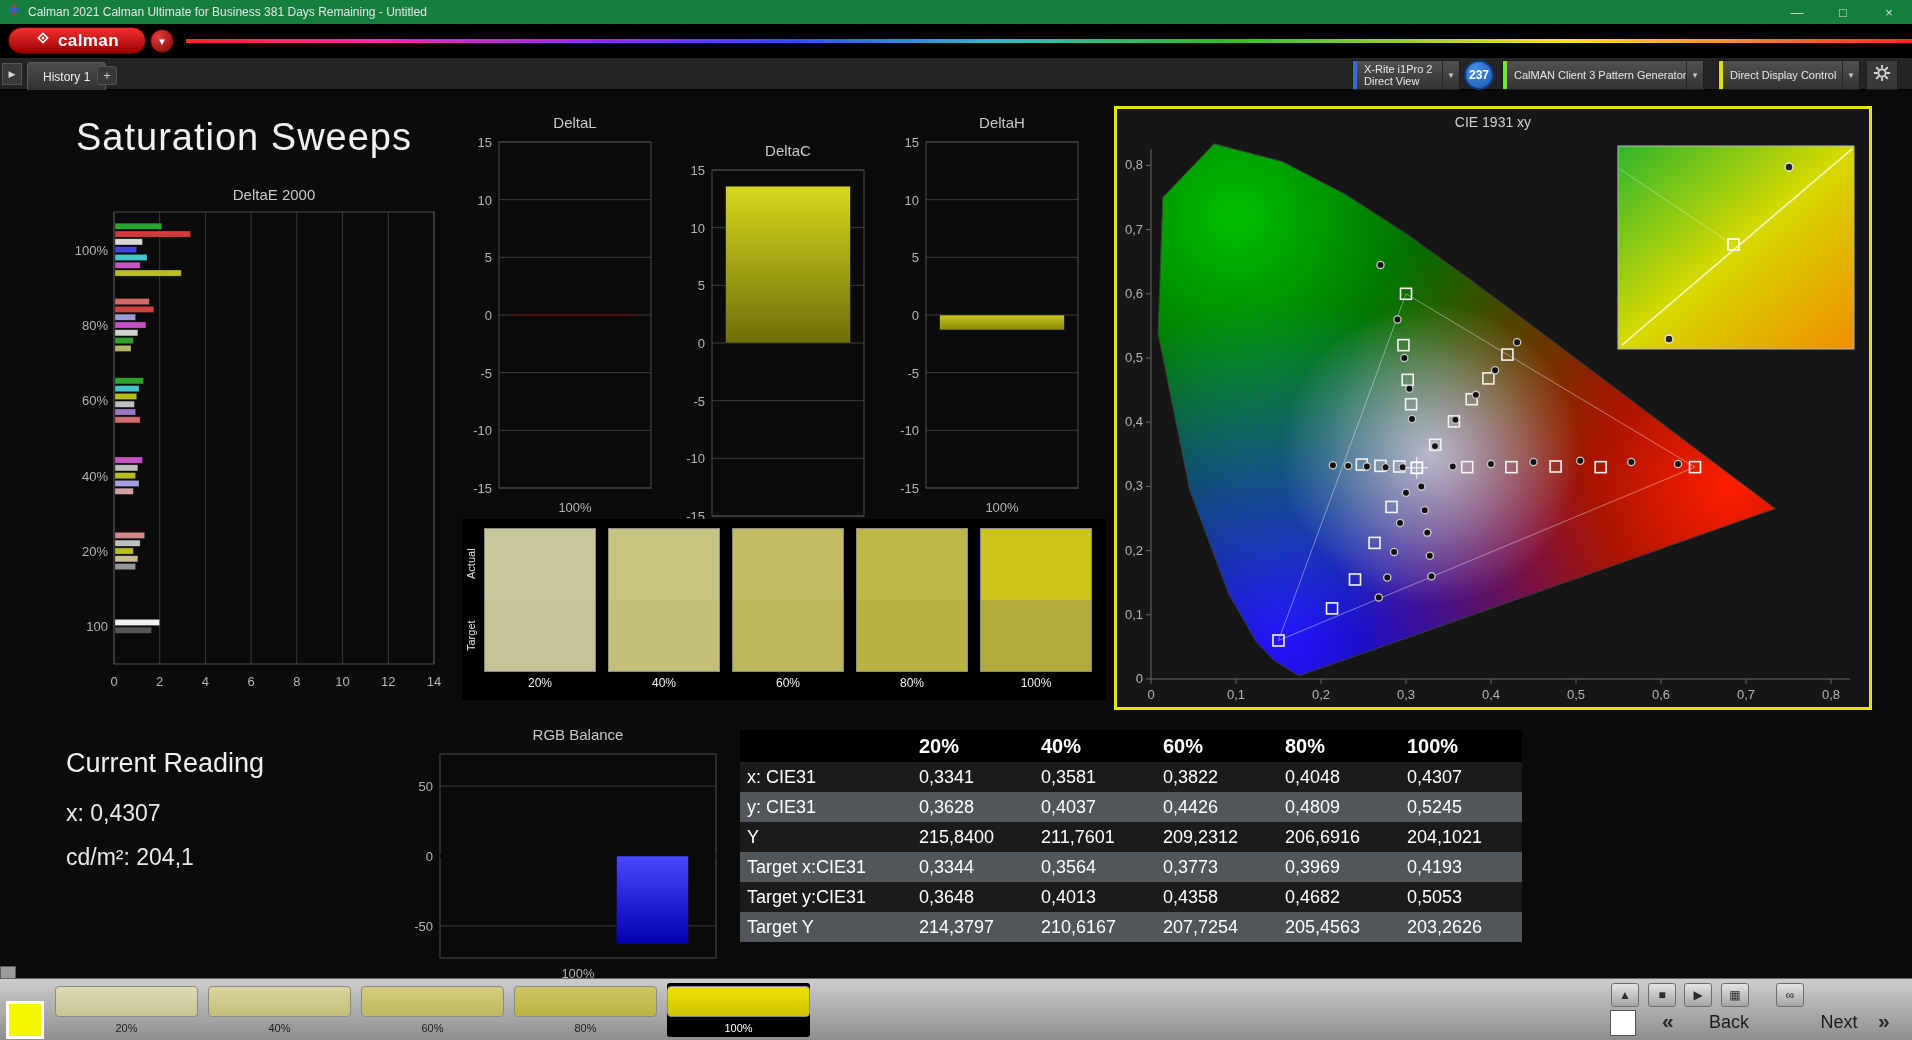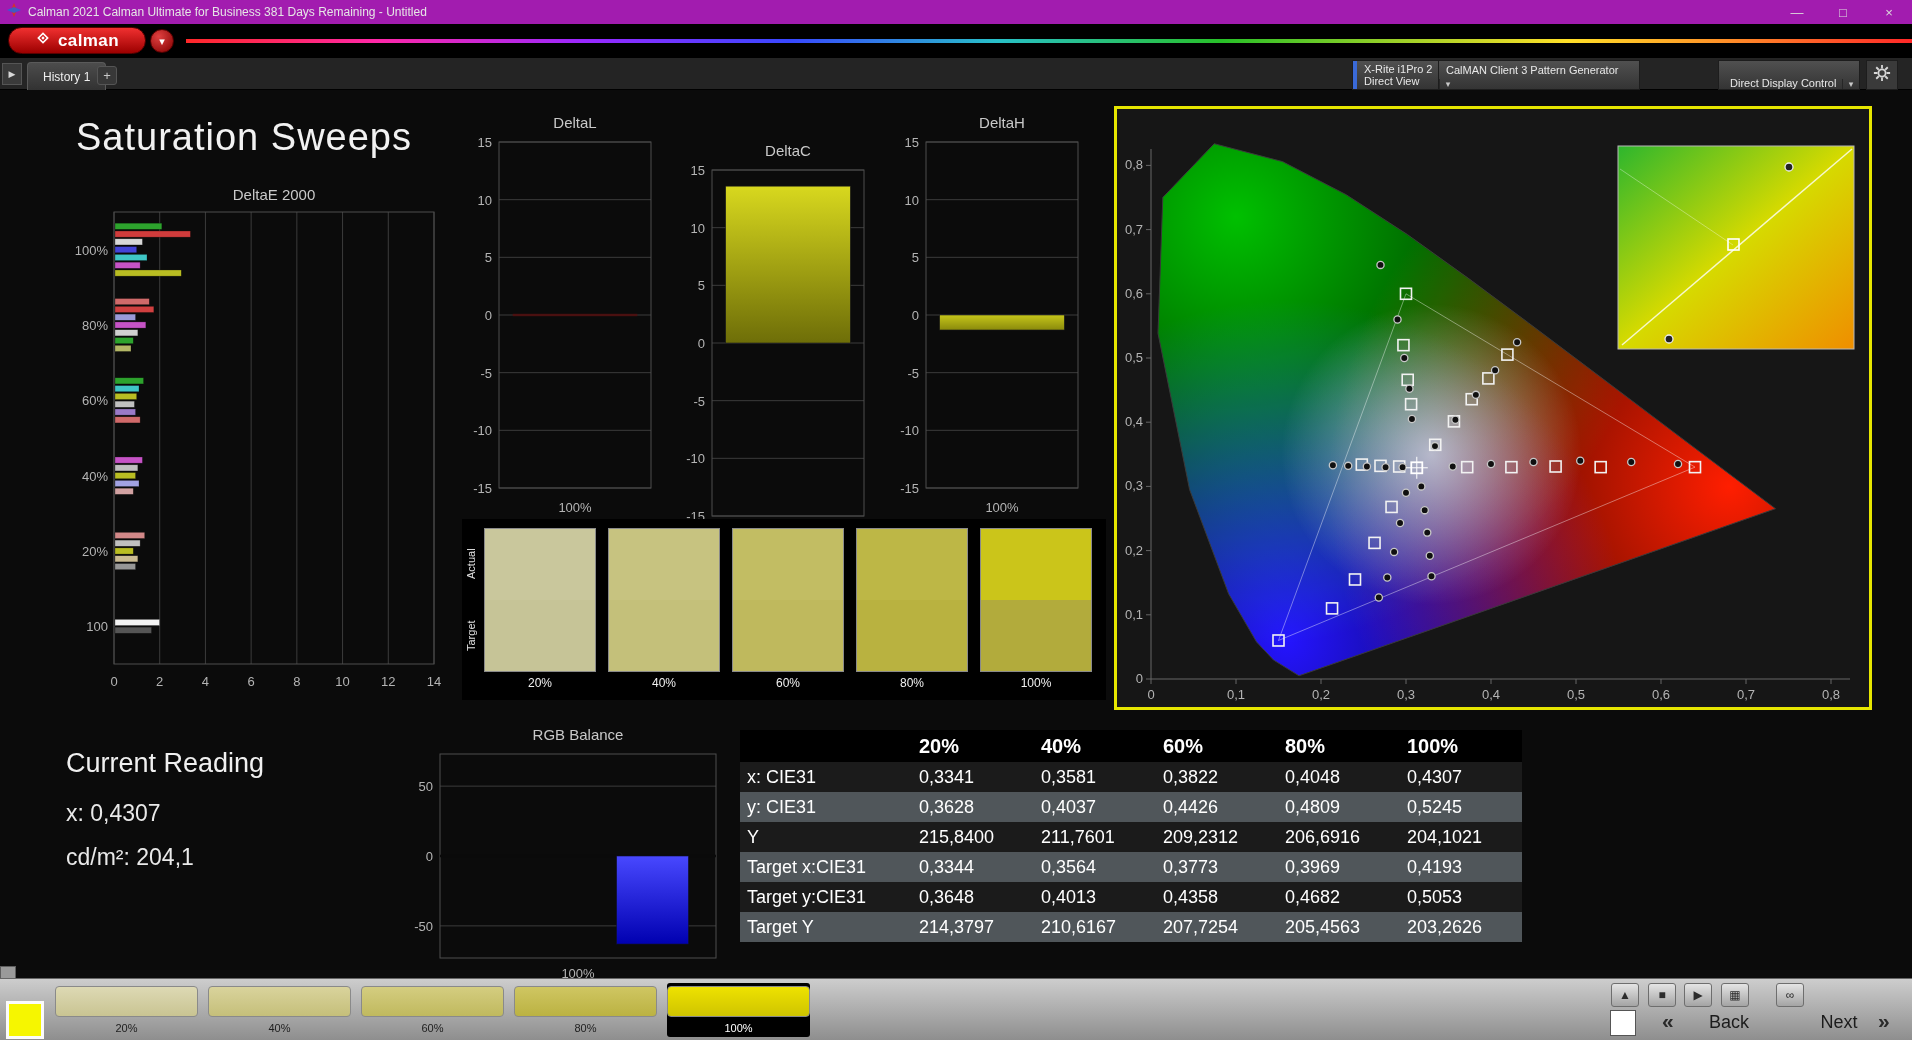--- a/index.html
+++ b/index.html
@@ -1,20 +1,20 @@
 <!DOCTYPE html>
 <html><head>
 <meta charset="utf-8">
 <style>
   * { box-sizing: border-box; margin: 0; padding: 0; }
   html,body { width:1912px; height:1040px; overflow:hidden; background:#0b0b0b;
     font-family:"Liberation Sans", sans-serif; }
 
   
-  .titlebar { position:absolute; top:0; left:0; right:0; height:24px; background:#a21caf;
+  .titlebar { position:absolute; top:0; left:0; right:0; height:24px; background:#15803d;
     display:flex; align-items:center; gap:7px; padding-left:7px; z-index:60; }
   .title-text { color:#e6e6e6; font-size:12px; }
   .win-controls { margin-left:auto; display:flex; height:24px; }
   .win-btn { width:46px; height:24px; display:flex; align-items:center; justify-content:center;
     color:#dcdcdc; font-size:13px; }
 
   
   .logo-row { position:absolute; top:24px; left:0; right:0; height:34px; background:#000; z-index:55; }
   .rainbow { position:absolute; left:186px; right:0; top:15px; height:4px;
     background:linear-gradient(90deg,#ff2828,#ff28a8 11%,#9a28ff 23%,#3848ff 35%,#28c0c8 47%,#28c028 60%,#9ad028 70%,#ffe028 80%,#ff8828 90%,#ff2828); }
@@ -158,28 +158,28 @@
 
 <div class="dd" style="left:1352px;width:108px;">
   <div class="dd-accent" style="background:#3a6ad8;"></div>
   <div class="dd-text">
     <span>X-Rite i1Pro 2</span>
     <span>Direct View</span>
   </div>
   <div class="dd-caret">▾</div>
 </div>
 <div class="badge">237</div>
-<div class="dd" style="left:1438px;width:202px;flex-direction:column;">
+<div class="dd" style="left:1502px;width:202px;">
   <div class="dd-accent" style="background:#76e81e;"></div>
   <div class="dd-text">
       <span>CalMAN Client 3 Pattern Generator</span>
     </div>
   <div class="dd-caret">▾</div>
 </div>
-<div class="dd" style="left:1718px;width:142px;align-items:flex-end;">
+<div class="dd" style="left:1718px;width:142px;">
   <div class="dd-accent" style="background:#d6e01e;"></div>
   <div class="dd-text">
       <span>Direct Display Control</span>
     </div>
   <div class="dd-caret">▾</div>
 </div>
 <div class="gear-btn">
   <span>
     <svg width="18" height="18" viewBox="0 0 20 20">
         <g stroke="#d8d8d8" stroke-width="2" fill="none">
@@ -362,20 +362,21 @@
     </div>
     <div class="sw-label" style="left: 394px;">80%</div>
     <div class="sw-col" style="left: 518px;">
       <div class="sw-half" style="background: rgb(203, 197, 26);"></div>
       <div class="sw-half" style="background: rgb(178, 171, 60);"></div>
     </div>
     <div class="sw-label" style="left: 518px;">100%</div>
   </div>
 
 <div id="cie-panel">
+  <div id="cie-title">CIE 1931 xy</div>
   <svg id="cie-svg" width="752" height="598">
       <defs>
         <clipPath id="hs">
           <path d="M182.0,566.8 L156.4,550.9 L139.5,532.9 L111.6,484.8 L72.6,380.6 L41.0,224.3 L45.8,88.4 L97.2,34.7 L165.5,52.6 L229.2,85.7 L290.4,125.5 L351.1,169.1 L411.5,213.9 L469.6,257.6 L522.9,297.7 L567.0,330.9 L621.8,372.1 L658.5,399.7 Z"></path>
         </clipPath>
         <radialGradient id="gG" gradientUnits="userSpaceOnUse" cx="119" cy="107.75999999999999" r="430">
           <stop offset="0%" stop-color="#00c000" stop-opacity="1"></stop>
           <stop offset="100%" stop-color="#00c000" stop-opacity="0"></stop>
         </radialGradient>
         <radialGradient id="gR" gradientUnits="userSpaceOnUse" cx="612" cy="377.4" r="400">

